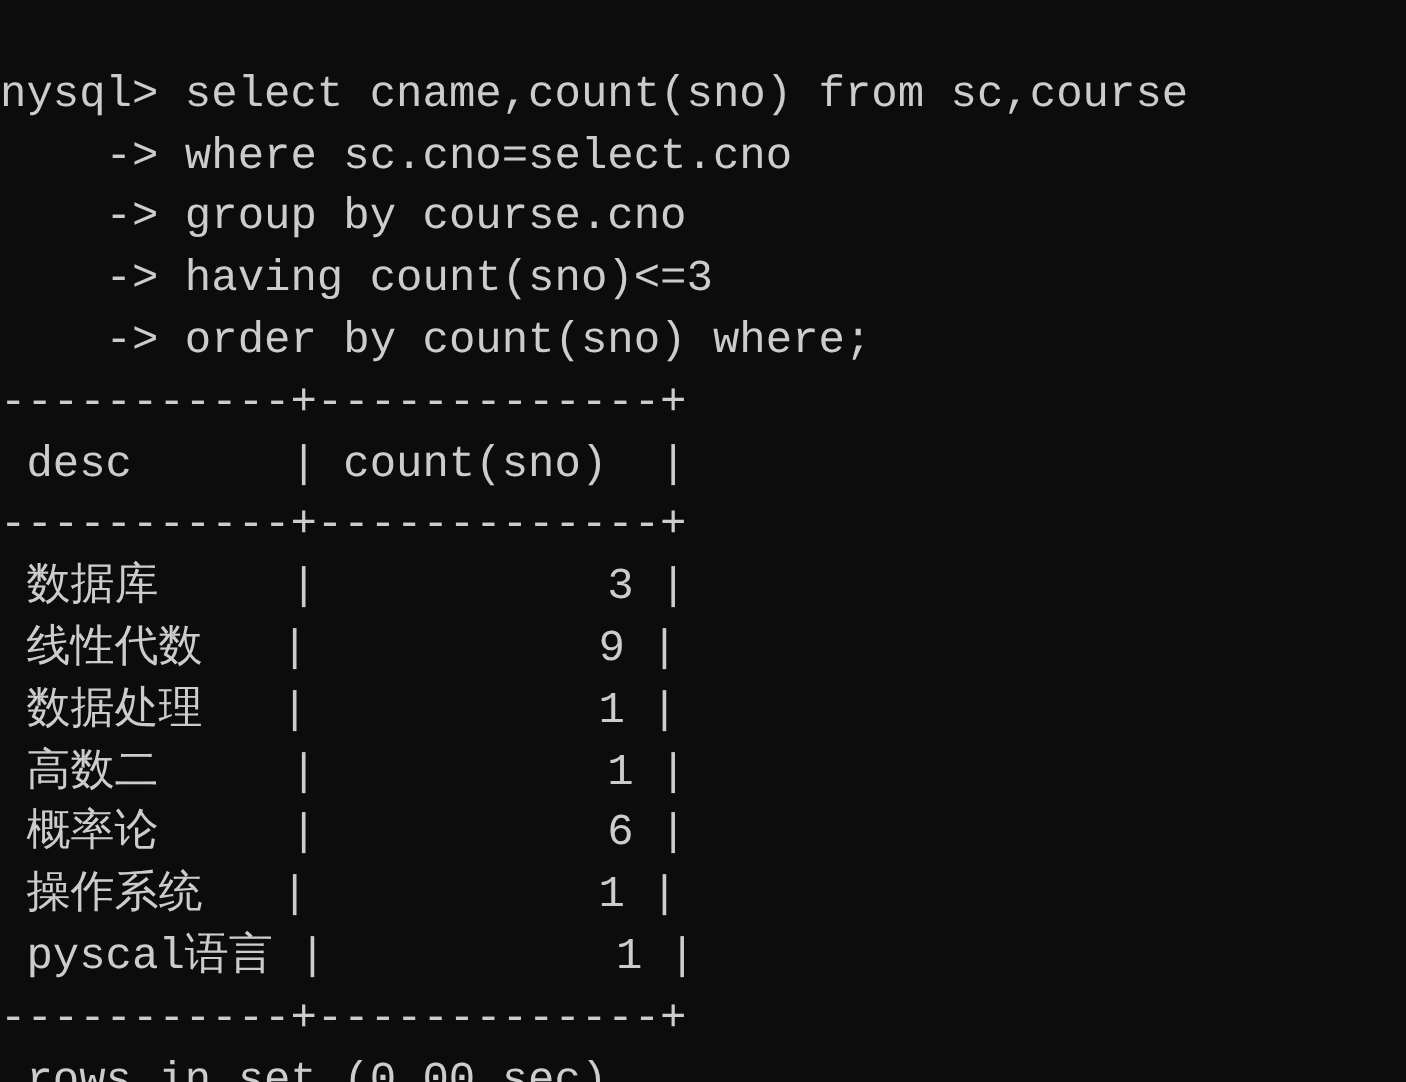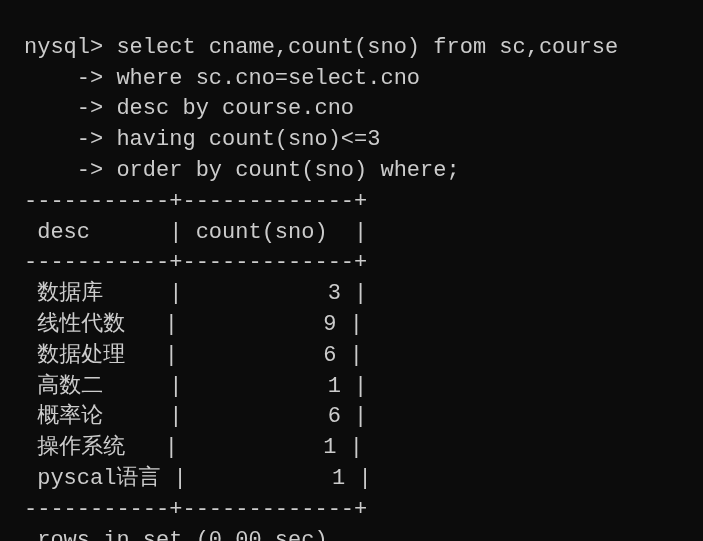--- a/index.html
+++ b/index.html
@@ -13,37 +13,36 @@
     width: 703px;
     height: 541px;
     overflow: hidden;
   }
   .terminal {
     padding: 2px 0 0 0;
     white-space: pre;
   }
   .line {
     white-space: pre;
-    padding-left: 24px;
   }
 </style>
 </head>
 <body>
 
 <div class="terminal">
 <span class="line"><span>nysql&gt; </span><span>select cname,count(sno) from sc,course</span></span>
 <span class="line"><span>    -&gt; </span><span>where sc.cno=select.cno</span></span>
-<span class="line"><span>    -&gt; </span><span>desc by course.cno</span></span>
+<span class="line"><span>    -&gt; </span><span>group by course.cno</span></span>
 <span class="line"><span>    -&gt; </span><span>having count(sno)&lt;=3</span></span>
 <span class="line"><span>    -&gt; </span><span>order by count(sno) where;</span></span>
 <span class="line">-----------+-------------+</span>
 <span class="line"> desc      | count(sno)  |</span>
 <span class="line">-----------+-------------+</span>
 <span class="line"> 数据库     |           3 |</span>
 <span class="line"> 线性代数   |           9 |</span>
-<span class="line"> 数据处理   |           6 |</span>
+<span class="line"> 数据处理   |           1 |</span>
 <span class="line"> 高数二     |           1 |</span>
 <span class="line"> 概率论     |           6 |</span>
 <span class="line"> 操作系统   |           1 |</span>
 <span class="line"> pyscal语言 |           1 |</span>
 <span class="line">-----------+-------------+</span>
 <span class="line"> rows in set (0.00 sec)</span>
 </div>
 
 </body></html>

